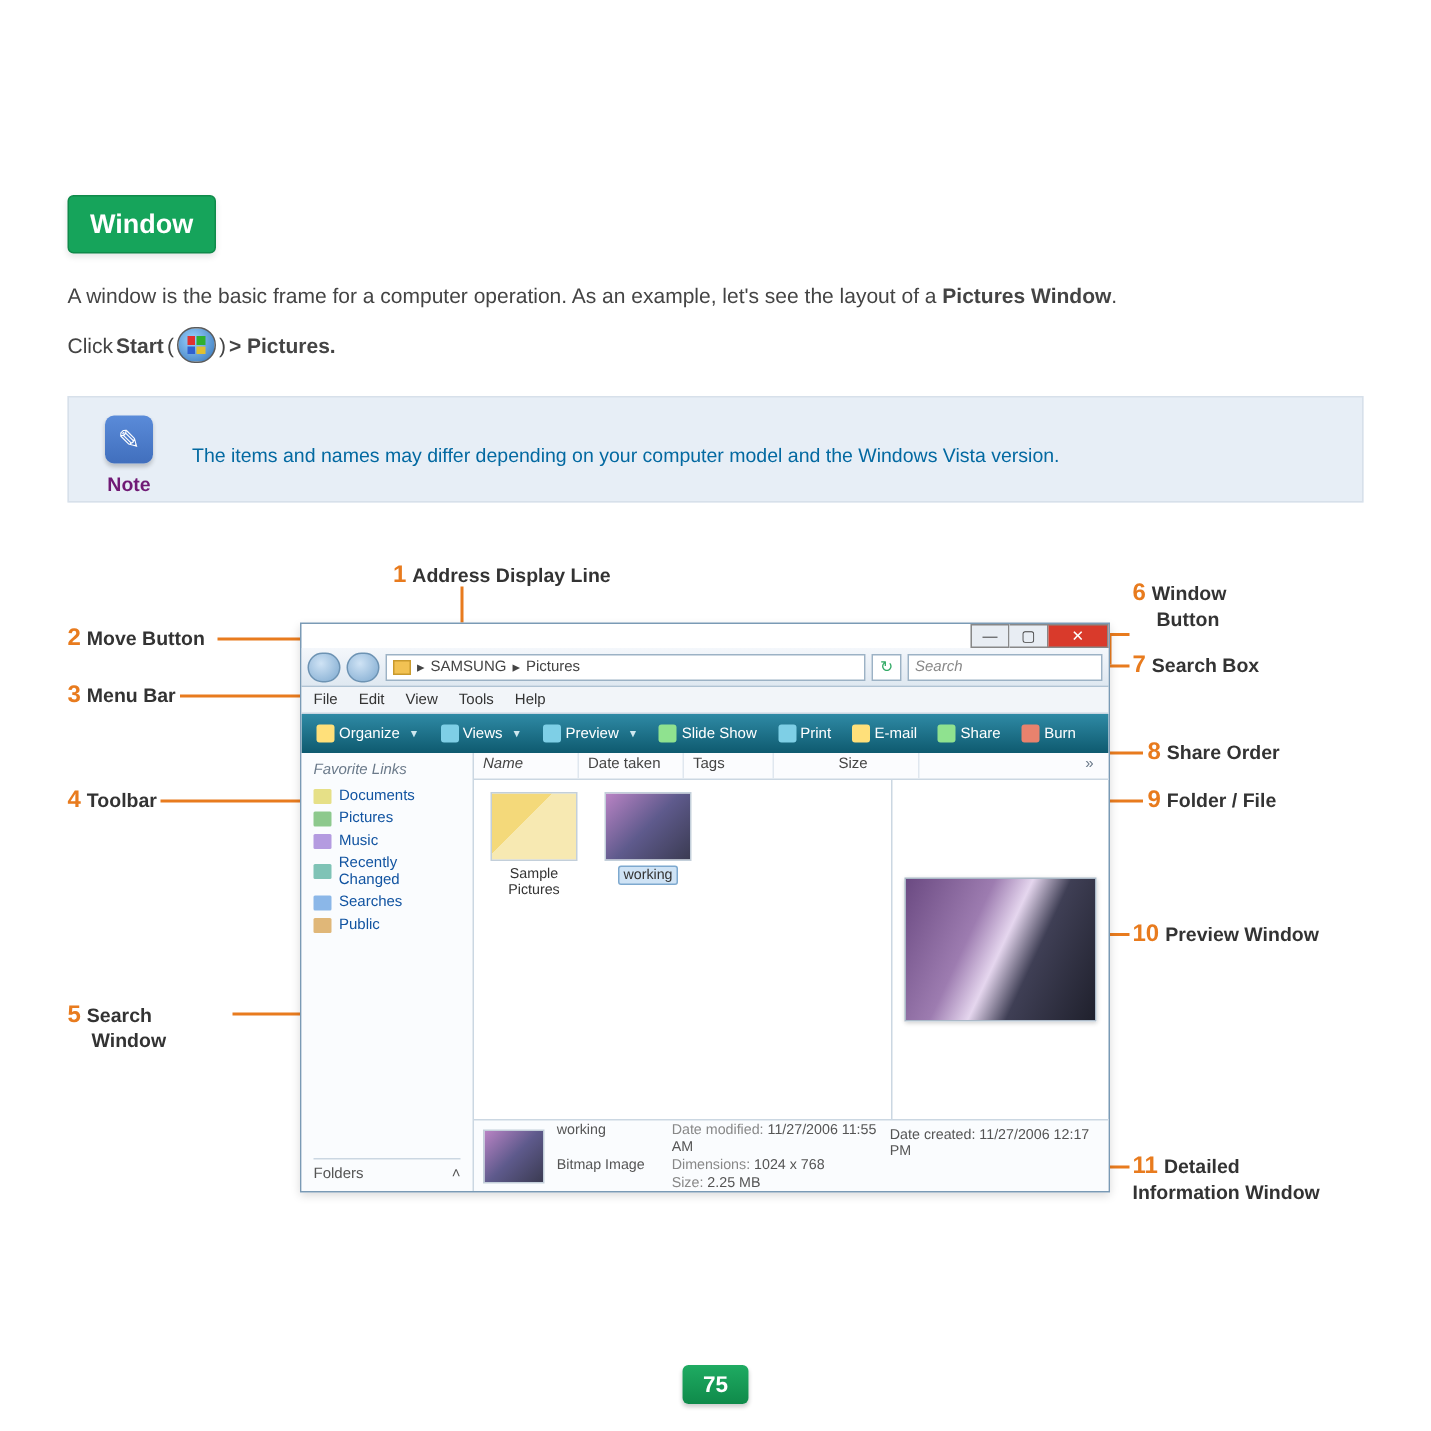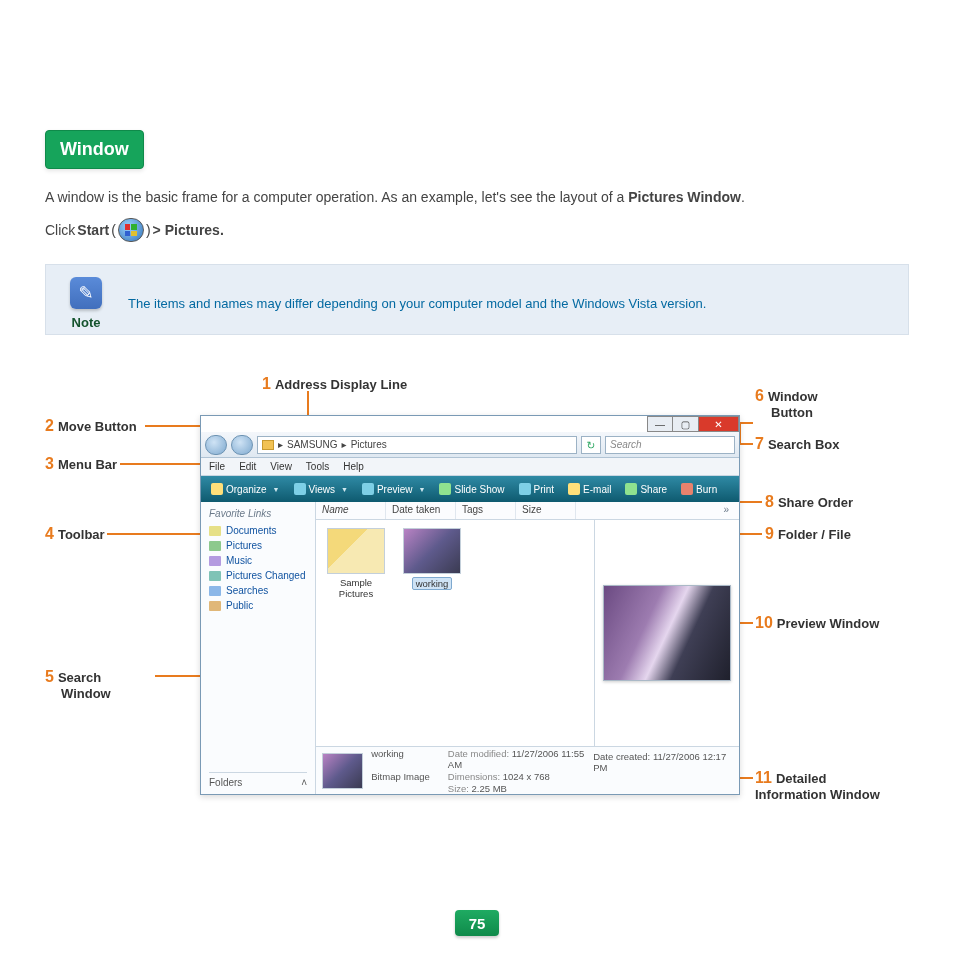--- a/index.html
+++ b/index.html
@@ -53,21 +53,21 @@
     margin-bottom: 40px;
   }
   .note-left { display: flex; flex-direction: column; align-items: center; width: 44px; }
   .note-icon {
     width: 32px; height: 32px; border-radius: 6px;
     background: linear-gradient(#5a8bd9, #416fbd);
     display: flex; align-items: center; justify-content: center;
     color: #fff; font-size: 18px;
     box-shadow: 0 2px 3px rgba(0,0,0,0.2);
   }
-  .note-label { color: #14532d; font-weight: bold; font-size: 13px; margin-top: 6px; }
+  .note-label { color: #701a75; font-weight: bold; font-size: 13px; margin-top: 6px; }
   .note-text { font-size: 13px; color: #0369a1; }
 
   .section-title {
     font-size: 20px; font-weight: bold; color: #333;
     border-bottom: 2px solid #16a45b;
     padding-bottom: 4px; margin-bottom: 20px;
   }
 
   
   .diagram { position: relative; height: 460px; }
@@ -333,42 +333,42 @@
           <div class="sb-item">
               <span class="sb-icon pic"></span>
               <span>Pictures</span>
             </div>
           <div class="sb-item">
               <span class="sb-icon mus"></span>
               <span>Music</span>
             </div>
           <div class="sb-item">
               <span class="sb-icon rec"></span>
-              <span>Pictures Changed</span>
+              <span>Recently Changed</span>
             </div>
           <div class="sb-item">
               <span class="sb-icon sea"></span>
               <span>Searches</span>
             </div>
           <div class="sb-item">
               <span class="sb-icon pub"></span>
               <span>Public</span>
             </div>
           <div class="folders-hdr">
               <span>Folders</span>
               <span>˄</span>
             </div>
         </div>
 
         <div class="content">
           <div class="colhdr">
             <div style="width:70px;font-style:italic;">Name</div>
             <div style="width:70px;">Date taken</div>
             <div style="width:60px;">Tags</div>
-            <div style="width:60px;">Size</div>
+            <div style="width:60px;margin-left:37px;">Size</div>
             <div class="ch-more">»</div>
           </div>
           <div class="content-body">
             <div class="filearea">
               <div class="thumb">
                 <div class="timg"></div>
                 <div class="tlabel">Sample Pictures</div>
               </div>
               <div class="thumb selected">
                 <div class="timg working"></div>

